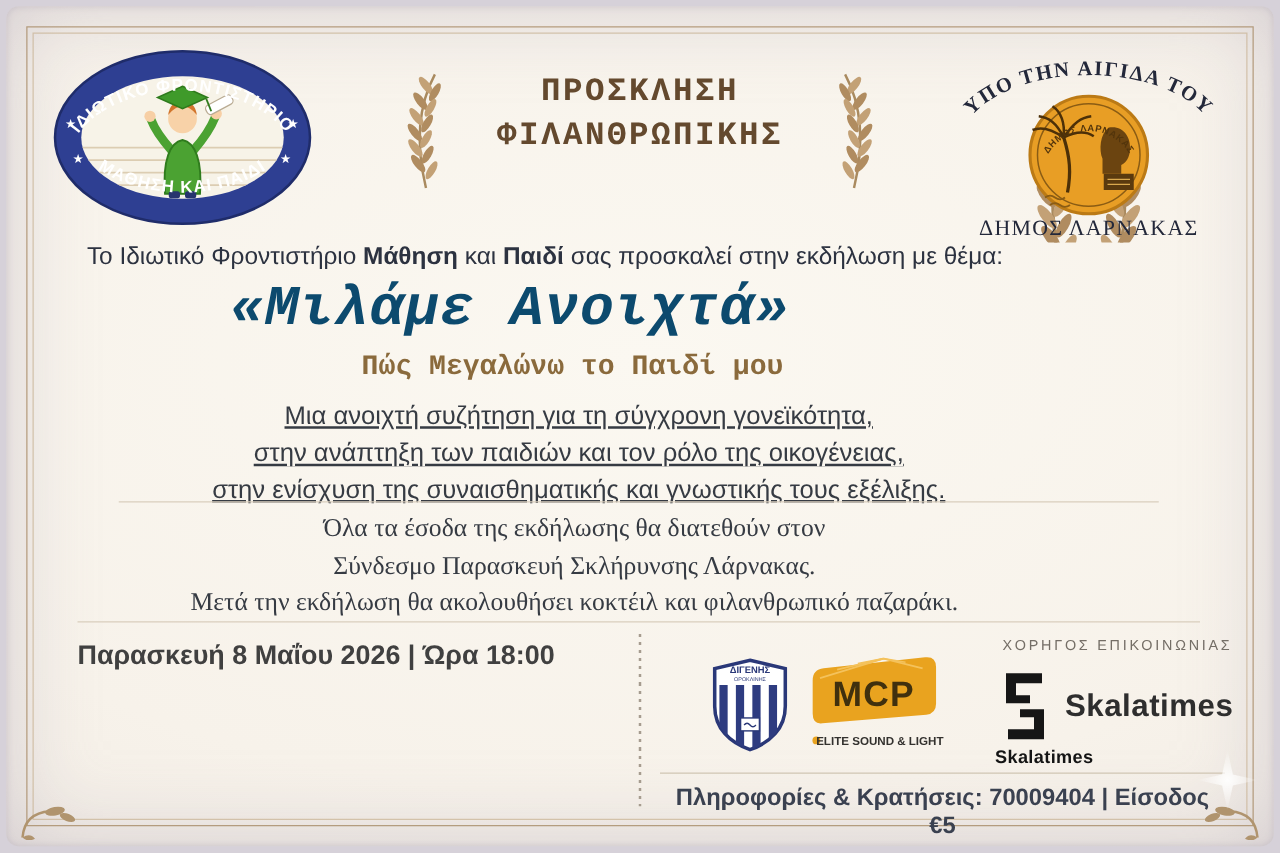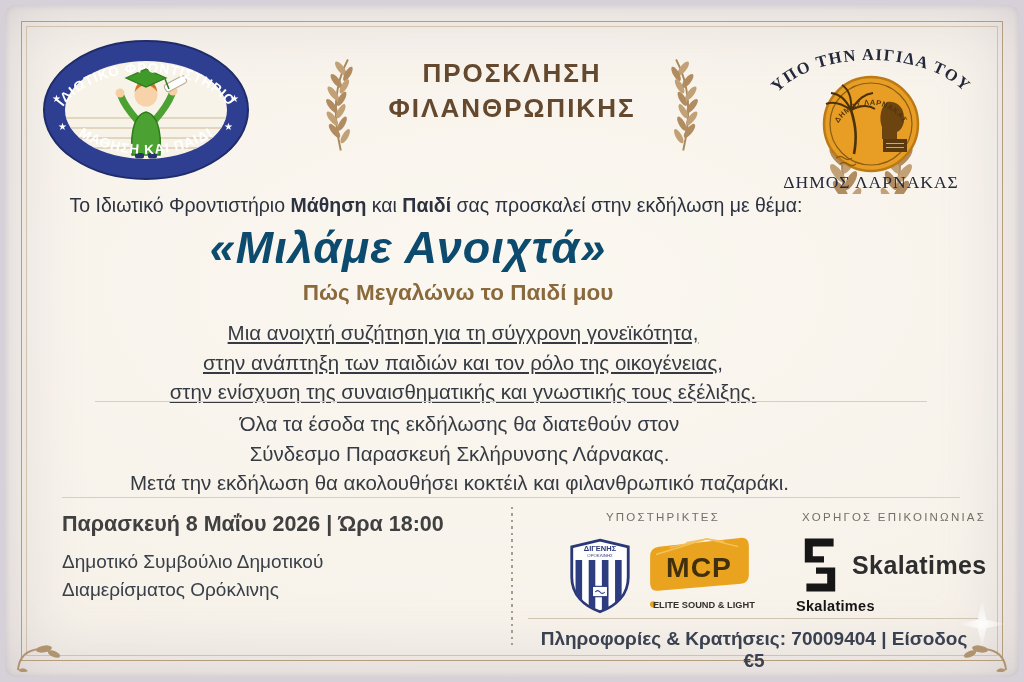--- a/index.html
+++ b/index.html
@@ -7,40 +7,40 @@
        font-family:"Liberation Sans","DejaVu Sans",sans-serif;}
   .poster{position:relative;width:1024px;height:682px;background:#d6d1d9;}
   .paper{position:absolute;inset:5px;border-radius:10px;
     background:radial-gradient(120% 95% at 50% 42%, #fbf8f1 0%, #f7f2ea 55%, #eee8e1 100%);
     box-shadow:inset 0 0 70px rgba(170,162,180,.45), inset 0 0 6px rgba(150,140,160,.35);}
   .frame{position:absolute;pointer-events:none;}
   .frame.outer{inset:21px;border:1.6px solid rgba(170,143,108,.85);}
   .frame.inner{inset:26px;border:1.2px solid rgba(196,173,140,.65);}
   .abs{position:absolute;}
   .center{text-align:center;}
-  .serif{font-family:Liberation Sans, sans-serif;}
+  .serif{font-family:Liberation Mono, monospace;}
 
   .school-logo{left:40px;top:36px;width:212px;height:148px;}
   .header-title{left:356px;top:56px;width:312px;font-weight:700;font-size:26px;
     line-height:35px;letter-spacing:2px;color:#64492e;}
   .laurel{width:42px;height:98px;color:#b08c60;}
   .laurel-left{left:318px;top:56px;}
   .laurel-right{left:664px;top:56px;transform:scaleX(-1);}
   .patronage{left:742px;top:26px;width:258px;height:168px;}
 
   .intro{left:0;top:194px;width:872px;font-size:19.5px;color:#2c3240;}
   .intro b{font-weight:700;}
   .event-title{left:0;top:222px;width:816px;font-size:45px;font-weight:700;font-style:italic;
     color:#0c4a6e;letter-spacing:1px;}
   .event-subtitle{left:0;top:280px;width:916px;font-size:22.5px;font-weight:700;color:#8a6a3c;text-align:center;}
   .desc{left:0;top:318px;width:926px;font-size:20.5px;line-height:29.5px;color:#363b43;text-decoration:underline;}
   .divider{height:0;border-top:1.4px solid #d9cebd;}
   .divider-1{left:95px;top:401px;width:832px;}
   .divider-2{left:62px;top:497px;width:898px;}
-  .charity{left:0;top:409px;width:919px;font-size:20.5px;line-height:29.5px;color:#363b43;}
+  .charity{left:0;top:409px;width:919px;font-size:20.5px;line-height:29.5px;color:#363b43;font-family:Liberation Serif, serif;}
 
   .details{left:62px;top:512px;width:430px;}
   .details .date{font-size:21.5px;font-weight:600;color:#404040;}
   .details .venue{margin-top:11px;font-size:19px;line-height:27.5px;color:#3a4049;}
   .dotted-divider{left:511px;top:507px;width:2px;height:138px;
     background-image:repeating-linear-gradient(to bottom,#a69c8f 0 2.5px,transparent 2.5px 6.5px);}
   .col-heading{font-size:11.5px;letter-spacing:2.2px;color:#746e66;font-weight:500;}
   .supporters{left:532px;top:511px;width:262px;}
   .supporters .logo-row{display:flex;justify-content:center;align-items:center;gap:8px;margin-top:10px;}
   .sponsor{left:796px;top:511px;width:196px;}
@@ -186,30 +186,25 @@
   <div class="abs charity center">
     <div>Όλα τα έσοδα της εκδήλωσης θα διατεθούν στον</div>
     <div>Σύνδεσμο Παρασκευή Σκλήρυνσης Λάρνακας.</div>
     <div>Μετά την εκδήλωση θα ακολουθήσει κοκτέιλ και φιλανθρωπικό παζαράκι.</div>
   </div>
 
   <div class="abs divider divider-2"></div>
 
   <div class="abs details">
     <div class="date">Παρασκευή 8 Μαΐου 2026 | Ώρα 18:00</div>
-    <div class="venue">
-      <div>Δημοτικό Συμβούλιο Δημοτικού</div>
-      <div>Διαμερίσματος Ορόκλινης</div>
-    </div>
   </div>
 
   <div class="abs dotted-divider"></div>
 
   <div class="abs supporters center">
-    <div class="col-heading">ΥΠΟΣΤΗΡΙΚΤΕΣ</div>
     <div class="logo-row">
       <svg width="64" height="78" viewBox="0 0 68 82">
         <path d="M34 3 L64 10 L64 42 C64 61 51 73 34 79 C17 73 4 61 4 42 L4 10 Z" fill="#ffffff" stroke="#2a3878" stroke-width="3"></path>
         <clipPath id="shieldClip">
             <path d="M34 3 L64 10 L64 42 C64 61 51 73 34 79 C17 73 4 61 4 42 L4 10 Z"></path>
           </clipPath>
         <g clip-path="url(#shieldClip)">
           <rect x="8" y="24" width="7" height="58" fill="#2e3c80"></rect>
           <rect x="22" y="24" width="7" height="58" fill="#2e3c80"></rect>
           <rect x="36" y="24" width="7" height="58" fill="#2e3c80"></rect>

